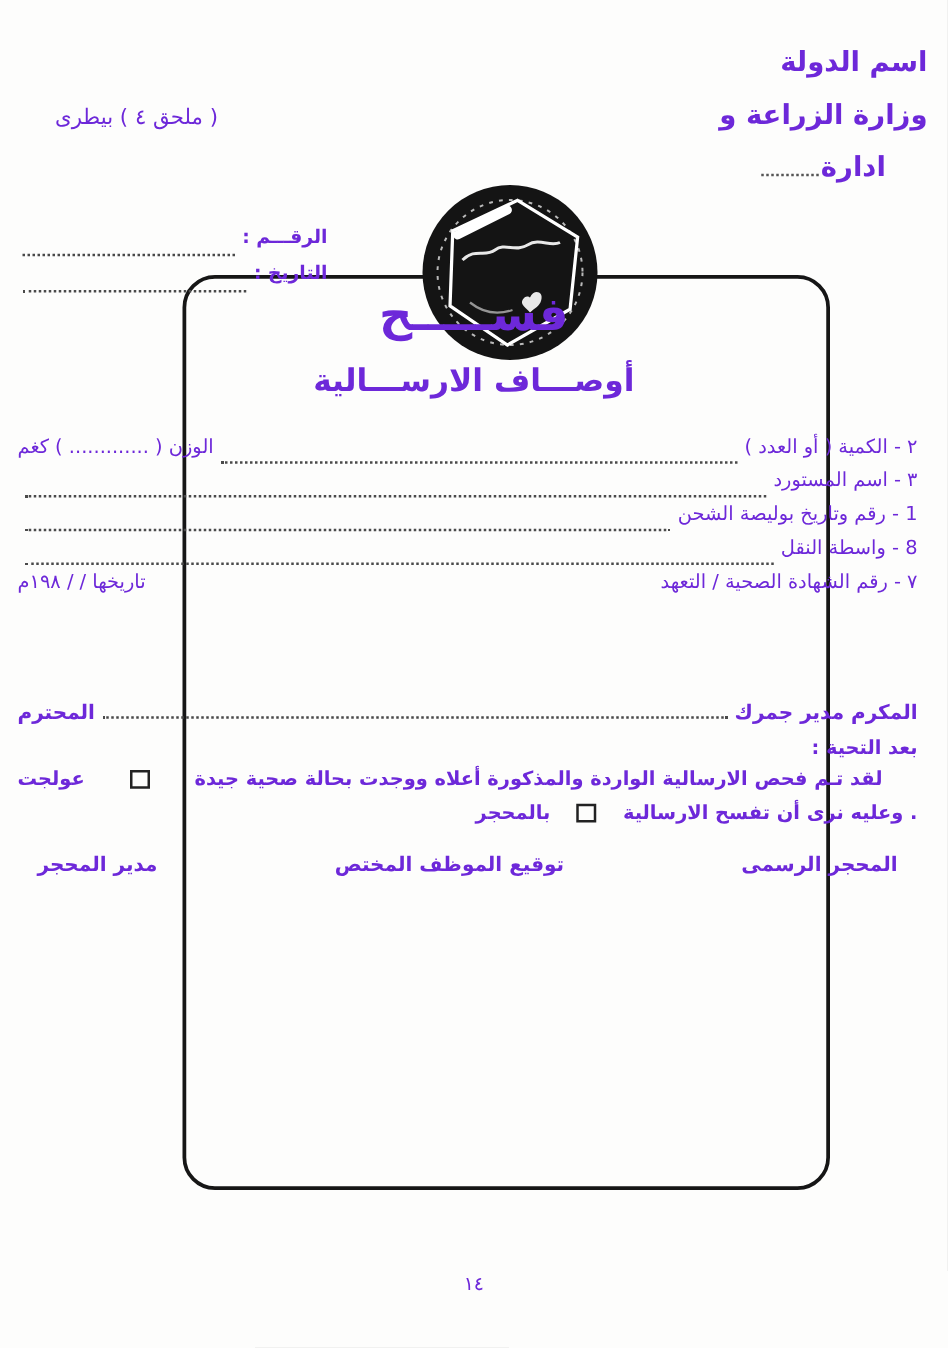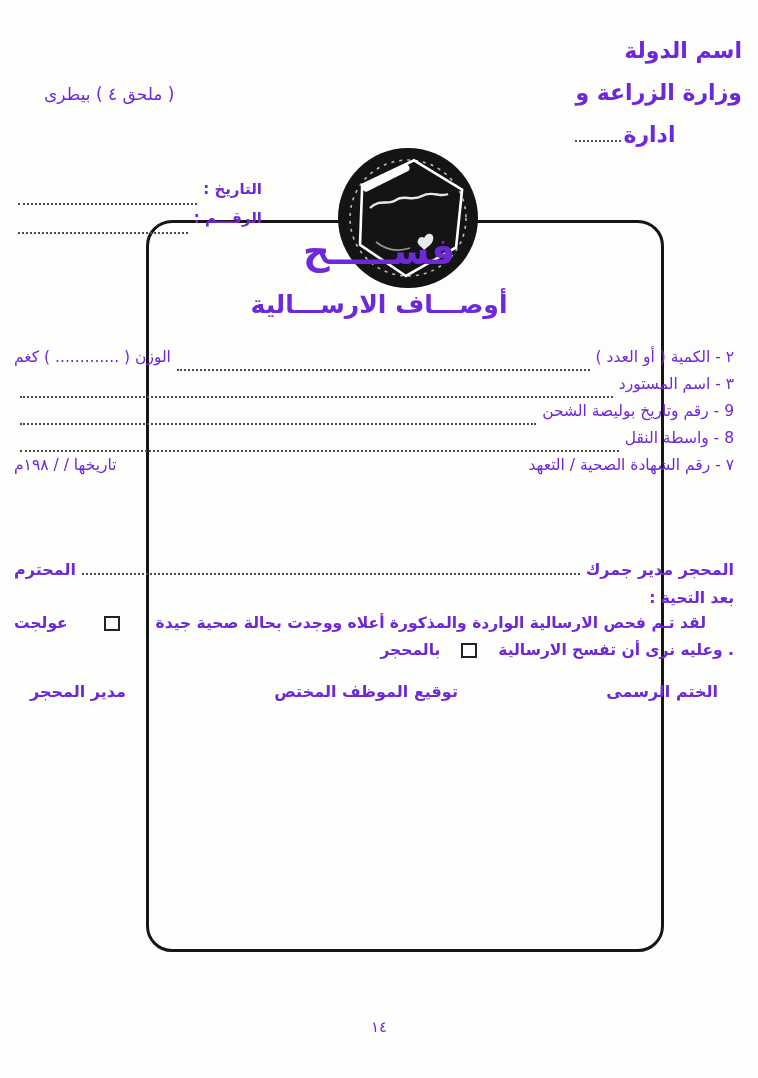--- a/index.html
+++ b/index.html
@@ -13,21 +13,21 @@
     position:absolute;left:146px;top:220px;width:512px;height:726px;
     border:3px solid #161616;border-radius:26px;background:transparent;
   }
   
   .logo{position:absolute;left:336px;top:146px;width:144px;height:144px;}
   
   .header-block{
     position:absolute;top:30px;right:16px;text-align:right;direction:rtl;
     font-size:22px;font-weight:700;line-height:42px;white-space:nowrap;
   }
-  .admin-line{display:flex;direction:rtl;align-items:baseline;justify-content:flex-end;}
+  .admin-line{display:flex;direction:rtl;align-items:baseline;justify-content:center;}
   .small-leader{display:inline-block;width:46px;border-bottom:2px dotted #555;height:1em;margin-right:2px;}
   .annex{position:absolute;top:84px;left:44px;font-size:17px;direction:rtl;white-space:nowrap;}
   
   .meta{position:absolute;top:180px;left:12px;width:250px;direction:rtl;font-size:15px;font-weight:600;}
   .meta-row{display:flex;direction:rtl;align-items:baseline;height:29px;}
   .meta-row .lbl{white-space:nowrap;}
   
   .title{position:absolute;top:230px;left:0;right:0;text-align:center;font-size:37px;font-weight:700;}
   .subtitle{position:absolute;top:290px;left:0;right:0;text-align:center;font-size:25px;font-weight:700;}
   
@@ -77,79 +77,79 @@
     <div class="admin-line">
       <span>ادارة</span>
       <span class="small-leader"></span>
     </div>
   </div>
 
   <div class="annex">( ملحق ٤ ) بيطرى</div>
 
   <div class="meta">
     <div class="meta-row">
-      <span class="lbl">التاريخ :</span>
+      <span class="lbl">الرقـــم :</span>
       <span class="leader"></span>
     </div>
     <div class="meta-row">
-      <span class="lbl">الرقـــم :</span>
+      <span class="lbl">التاريخ :</span>
       <span class="leader"></span>
     </div>
   </div>
 
   <div class="title">فســـــح</div>
   <div class="subtitle">أوصـــاف الارســـالية</div>
 
   <div class="items">
     <div class="item-row">
       <span class="lbl">٢ - الكمية ( أو العدد )</span>
       <span class="leader"></span>
       <span class="sfx">الوزن ( ............. ) كغم</span>
     </div>
     <div class="item-row">
       <span class="lbl">٣ - اسم المستورد</span>
       <span class="leader"></span>
     </div>
     <div class="item-row">
-      <span class="lbl">9 - رقم وتاريخ بوليصة الشحن</span>
+      <span class="lbl">1 - رقم وتاريخ بوليصة الشحن</span>
       <span class="leader"></span>
     </div>
     <div class="item-row">
       <span class="lbl">8 - واسطة النقل</span>
       <span class="leader"></span>
     </div>
     <div class="item-row">
       <span class="lbl">٧ - رقم الشهادة الصحية / التعهد</span>
       <span class="spacer"></span>
       <span class="sfx">تاريخها   /   /   ١٩٨م</span>
     </div>
   </div>
 
   <div class="addressee">
-    <span class="lbl">المحجر مدير جمرك</span>
+    <span class="lbl">المكرم مدير جمرك</span>
     <span class="leader"></span>
     <span class="lbl">المحترم</span>
   </div>
 
   <div class="greeting">بعد التحية :</div>
 
   <div class="para">
     <div class="para-line1">
       <span>لقد تـم فحص الارسالية الواردة والمذكورة أعلاه ووجدت بحالة صحية جيدة</span>
       <span class="cb"></span>
       <span class="tail">عولجت</span>
     </div>
     <div class="para-line2">
       <span>بالمحجر</span>
       <span class="cb"></span>
       <span>وعليه نرى أن تفسح الارسالية .</span>
     </div>
   </div>
 
   <div class="sign-row">
-    <span class="sign-right">الختم الرسمى</span>
+    <span class="sign-right">المحجر الرسمى</span>
     <span class="sign-center">توقيع الموظف المختص</span>
     <span class="sign-left">مدير المحجر</span>
   </div>
 
   <div class="page-num">١٤</div>
 
 </div>
 
 </body></html>

